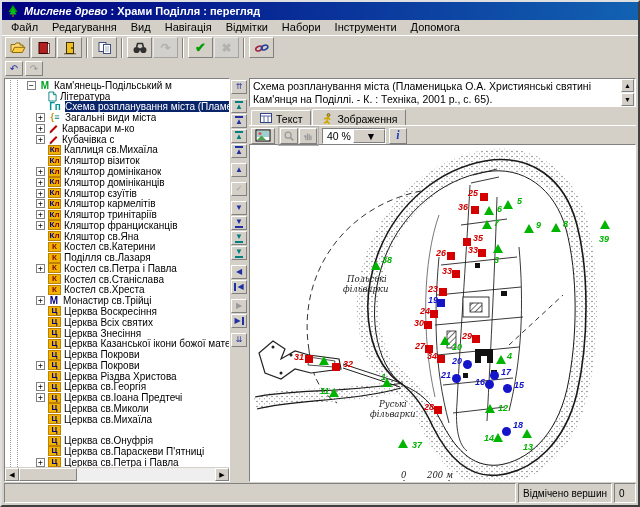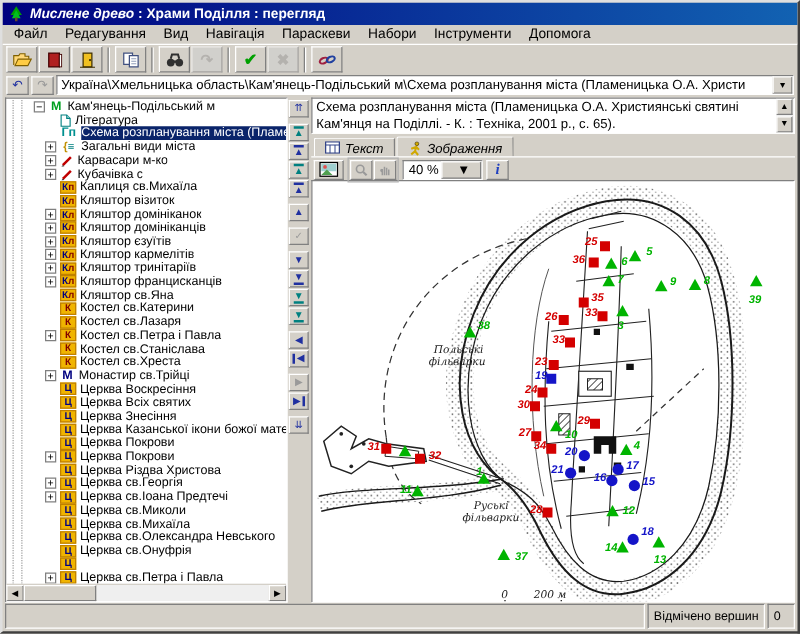--- a/index.html
+++ b/index.html
@@ -75,21 +75,21 @@
   .nav-btn .bar-right{ border-right:2px solid currentColor; padding-right:1px;}
   .nav-gap{ height:4px; flex:0 0 auto;}
   .c-blue{ color:#2030a0;} .c-teal{ color:#008080;} .c-gray{ color:#9a9a9a;}
   
   .right-panel{ flex:1; display:flex; flex-direction:column; min-width:0;}
   .desc-box{ height:29px; background:#fff; border:1px solid; border-color:#808080 #fff #fff #808080;
     display:flex; overflow:hidden;}
   .desc-text{ flex:1; font-size:10.5px; line-height:13px; padding:1px 3px; overflow:hidden;}
   .mini-scroll{ width:14px; display:flex; flex-direction:column; justify-content:space-between; background:#efefef;}
   
-  .tabbar{ height:18px; display:flex; align-items:flex-end; padding-left:2px; position:relative;font-style:italic;}
+  .tabbar{ height:18px; display:flex; align-items:flex-end; padding-left:2px; position:relative;}
   .tab{ height:16px; display:flex; align-items:center; gap:4px; padding:0 8px; margin-right:1px;
     background:#d4d0c8; border:1px solid; border-color:#fff #808080 #d4d0c8 #fff; border-bottom:none;
     border-radius:2px 2px 0 0; font-size:10.5px; position:relative; top:1px;}
   .tab.active{ height:18px; top:2px; z-index:2; border-color:#fff #808080 #d4d0c8 #fff; background:#d4d0c8;}
   .tab .ticon{ width:12px; height:11px; }
   
   .img-toolbar{ height:19px; display:flex; align-items:center; gap:3px; padding:2px 2px 1px 2px;
     border-top:1px solid #fff; position:relative; z-index:3; background:#d4d0c8;}
   .small-btn{ height:16px; background:#d4d0c8; border:1px solid; border-color:#fff #808080 #808080 #fff;
     display:flex; align-items:center; justify-content:center;}
@@ -127,21 +127,21 @@
         </svg>
     </span>
     <span class="apptitle"><i>Мислене древо</i><span> : Храми Поділля : перегляд</span></span>
   </div>
 
   <div class="menubar">
       <span class="menu-item">Файл</span>
       <span class="menu-item">Редагування</span>
       <span class="menu-item">Вид</span>
       <span class="menu-item">Навігація</span>
-      <span class="menu-item">Параскеви</span>
+      <span class="menu-item">Відмітки</span>
       <span class="menu-item">Набори</span>
       <span class="menu-item">Інструменти</span>
       <span class="menu-item">Допомога</span>
     </div>
 
   <div class="toolbar">
       <span class="tb-btn">
         <svg viewBox="0 0 16 14">
           <path d="M1 11 L1 3.5 L5 3.5 L6 2 L10 2 L10 4 L13 4 L13 6" fill="#ffd878" stroke="#806000" stroke-width="0.9"></path>
           <path d="M2 11.5 L4.5 6.3 L15 6.3 L12.3 11.5 Z" fill="#ffcc44" stroke="#806000" stroke-width="0.9"></path>
@@ -192,24 +192,20 @@
         <svg viewBox="0 0 16 14">
           <ellipse cx="5" cy="7.5" rx="3.4" ry="2.1" fill="none" stroke="#a02040" stroke-width="1.6" transform="rotate(-25 5 7.5)"></ellipse>
           <ellipse cx="10.6" cy="6.5" rx="3.4" ry="2.1" fill="none" stroke="#2040a0" stroke-width="1.6" transform="rotate(-25 10.6 6.5)"></ellipse>
         </svg>
       </span>
     </div>
 
   <div class="addressbar">
     <span class="addr-btn">↶</span>
     <span class="addr-btn dim">↷</span>
-    <div class="combobox">
-      <span class="cb-text">Україна\Хмельницька область\Кам'янець-Подільський м\Схема розпланування міста (Пламеницька О.А. Христи</span>
-      <span class="cb-arrow">▼</span>
-    </div>
   </div>
 
   <div class="main">
 
     <div class="tree-panel">
       <div class="tree-rows">
         <div class="guide" style="left:5px"></div>
         <div class="guide" style="left:12px"></div>
       <div class="tree-row" style="padding-left: 22px;">
             <span class="expander">−</span>
@@ -336,21 +332,21 @@
             <span class="ti ti-box">
               <span style="color:#800000">К</span>
             </span>
             <span class="lbl">Костел св.Катерини</span>
           </div>
           <div class="tree-row" style="padding-left: 31px;">
             <span class="exp-space"></span>
             <span class="ti ti-box">
               <span style="color:#800000">К</span>
             </span>
-            <span class="lbl">Костел св.Лазаря</span>
+            <span class="lbl">Поділля св.Лазаря</span>
           </div>
           <div class="tree-row" style="padding-left: 31px;">
             <span class="expander">+</span>
             <span class="ti ti-box">
               <span style="color:#800000">К</span>
             </span>
             <span class="lbl">Костел св.Петра і Павла</span>
           </div>
           <div class="tree-row" style="padding-left: 31px;">
             <span class="exp-space"></span>
@@ -446,34 +442,34 @@
             <span class="ti ti-box">
               <span style="color:#000080">Ц</span>
             </span>
             <span class="lbl">Церква св.Михаїла</span>
           </div>
           <div class="tree-row" style="padding-left: 31px;">
             <span class="exp-space"></span>
             <span class="ti ti-box">
               <span style="color:#000080">Ц</span>
             </span>
-            <span class="lbl">Церква св.Олександра Невського</span>
           </div>
           <div class="tree-row" style="padding-left: 31px;">
             <span class="exp-space"></span>
             <span class="ti ti-box">
               <span style="color:#000080">Ц</span>
             </span>
             <span class="lbl">Церква св.Онуфрія</span>
           </div>
           <div class="tree-row" style="padding-left: 31px;">
             <span class="exp-space"></span>
             <span class="ti ti-box">
               <span style="color:#000080">Ц</span>
             </span>
+            <span class="lbl">Церква св.Параскеви П'ятниці</span>
           </div>
           <div class="tree-row" style="padding-left: 31px;">
             <span class="expander">+</span>
             <span class="ti ti-box">
               <span style="color:#000080">Ц</span>
             </span>
             <span class="lbl">Церква св.Петра і Павла</span>
           </div>
         </div>
       <div class="hscroll">

